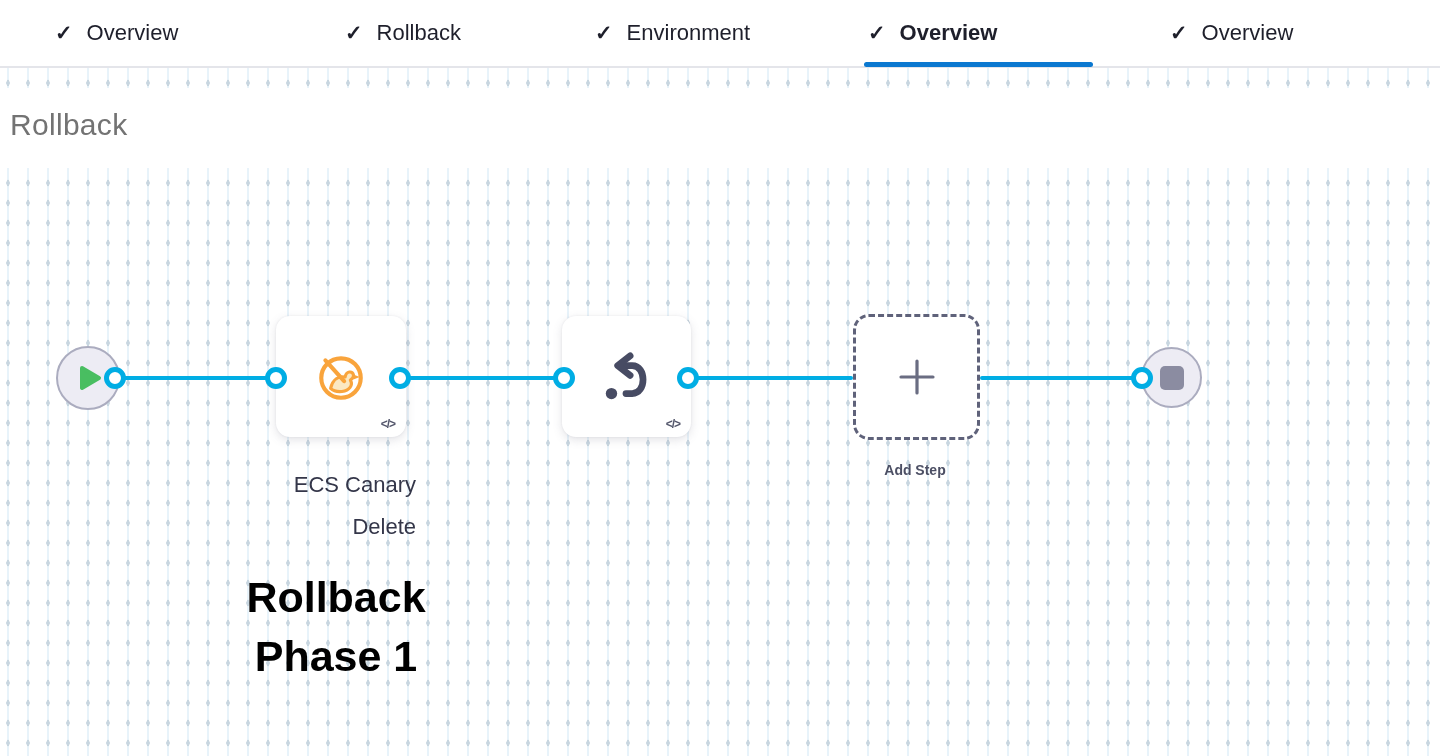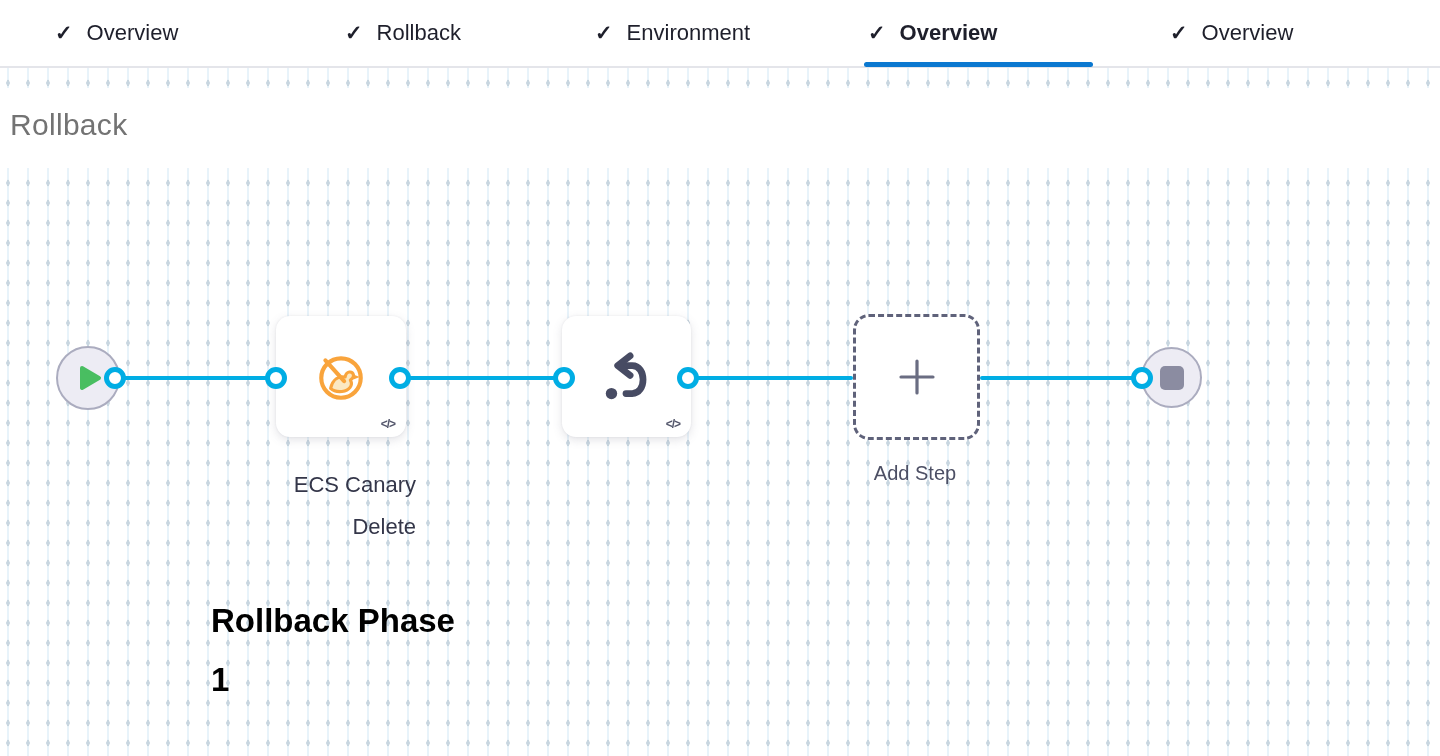--- a/index.html
+++ b/index.html
@@ -53,24 +53,24 @@
   .add-step { position:absolute; left:853px; top:314px; width:127px; height:126px; background:#fff;
               border:3.5px dashed #5f627a; border-radius:16px; display:flex; align-items:center;
               justify-content:center; cursor:pointer; z-index:3; }
 
   
   .step-label { position:absolute; top:464px; width:150px; text-align:right; font-size:22px;
                 line-height:42px; font-weight:500; color:#343649; z-index:3; }
   .label-1 { left:266px; }
   .label-2 { left:552px; }
   .add-label { position:absolute; left:845px; top:462px; width:140px; text-align:center;
-               font-size:20px; font-weight:400; color:#4c4f64; z-index:3; }
+               font-size:14px; font-weight:700; color:#4c4f64; z-index:3; }
 
   
-  .annotation { position:absolute; top:591px; width:250px; font-size:33px;
+  .annotation { position:absolute; top:568px; width:250px; text-align:center; font-size:43px;
                 font-weight:700; line-height:59px; color:#000; z-index:5; }
   .ann-1 { left:211px; }
   .ann-2 { left:503px; }
 </style>
 </head>
 <body>
 
 <div class="screen">
 
   <div class="tabbar">

